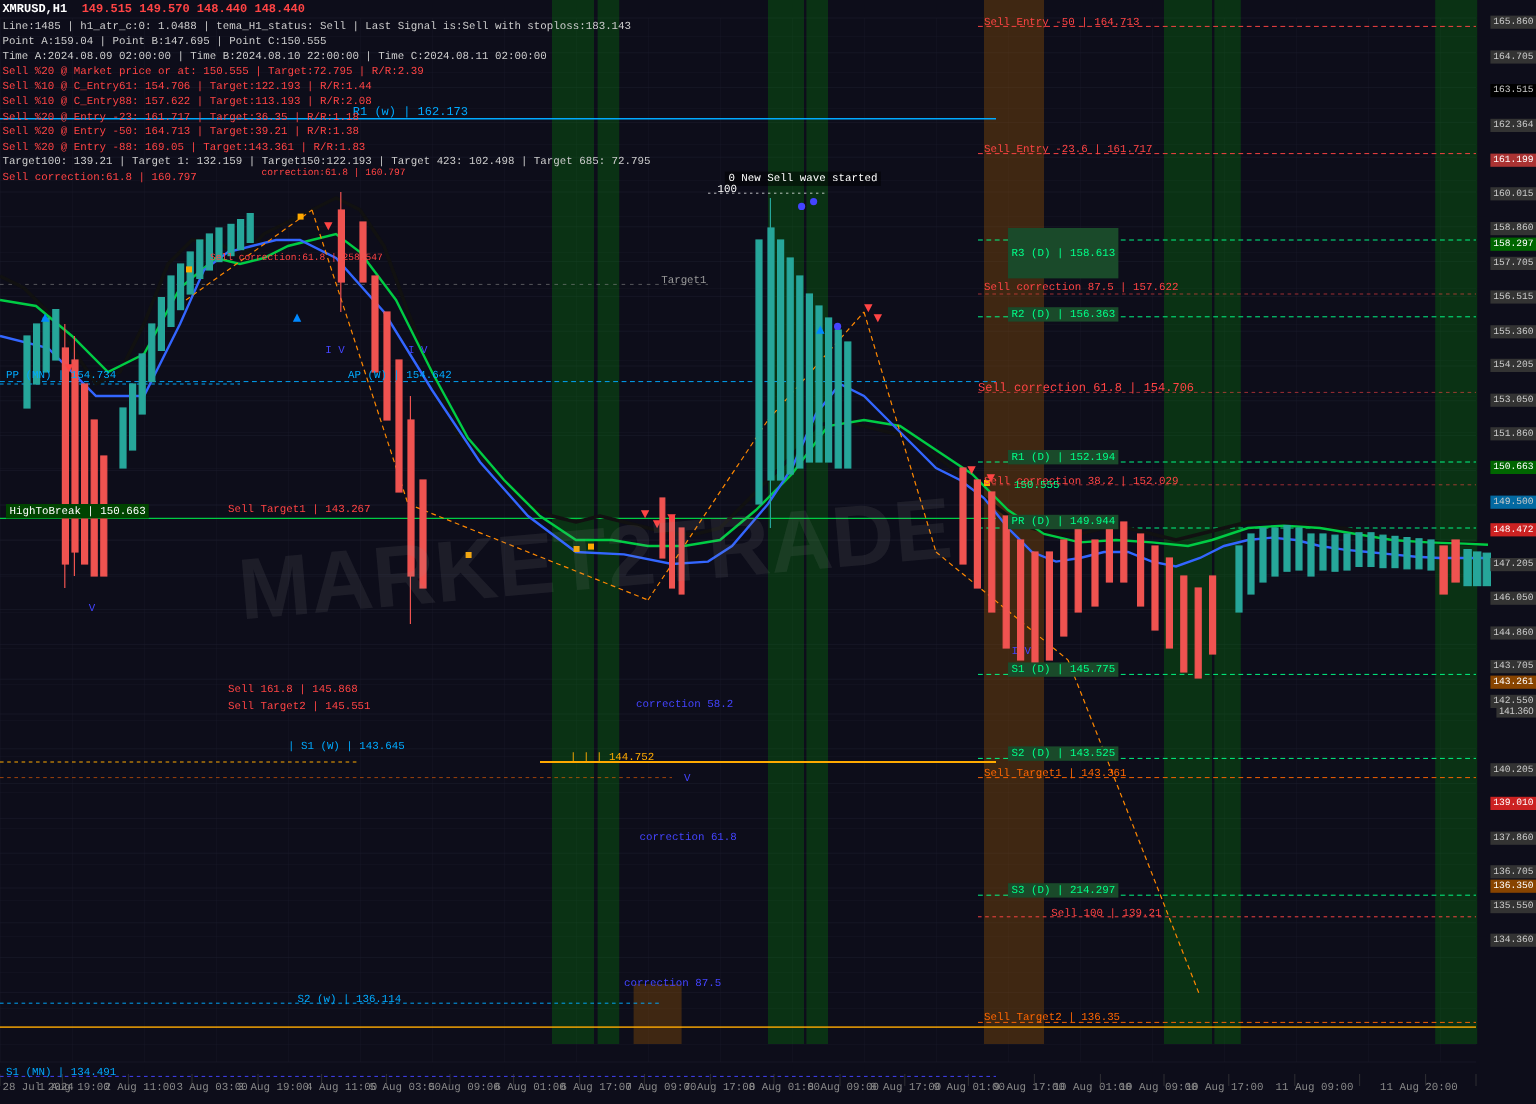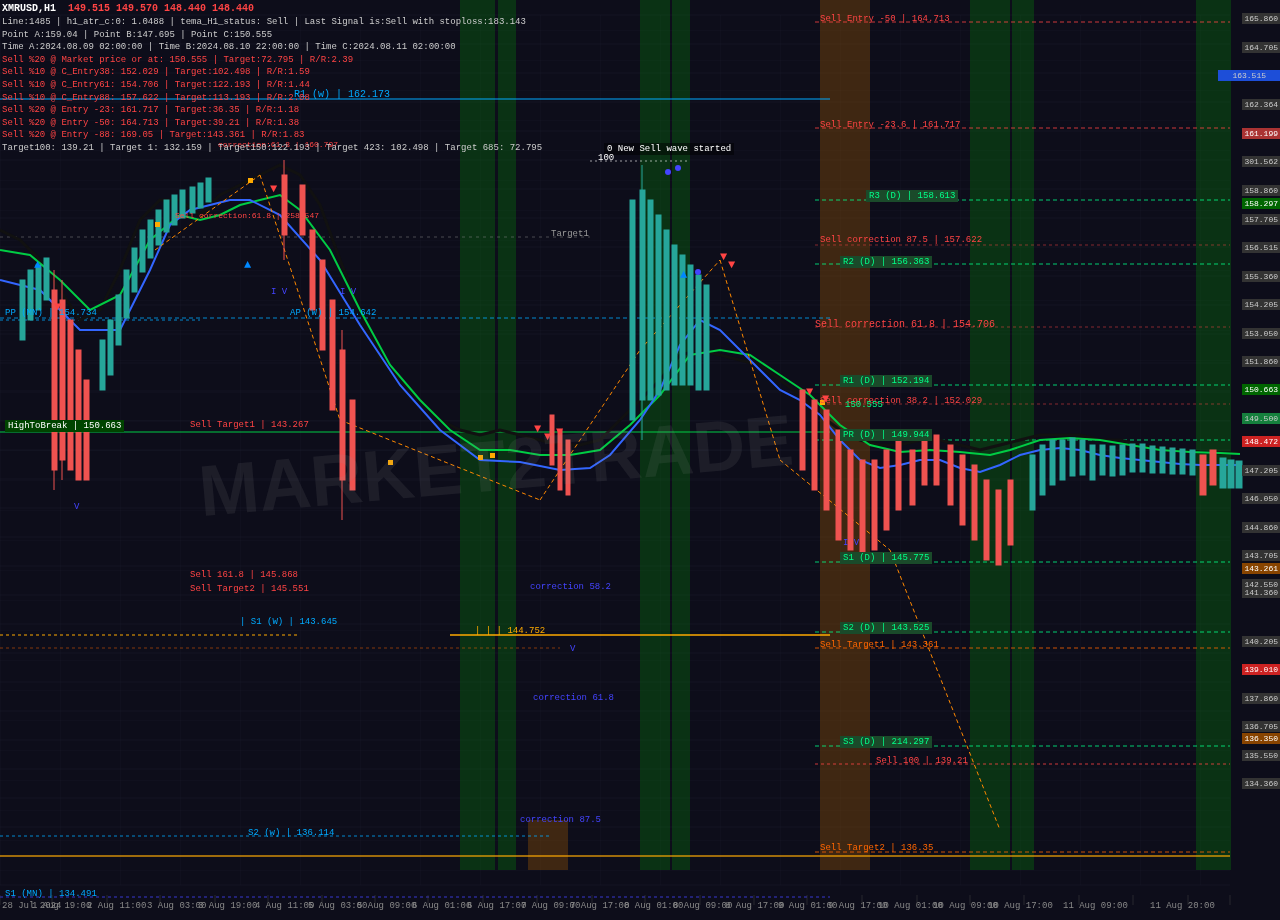--- a/index.html
+++ b/index.html
@@ -58,27 +58,27 @@
 
   <div class="info-panel">
     <div class="title-row">
       <span>XMRUSD,H1</span>&nbsp;
       <span class="red">149.515 149.570 148.440 148.440</span>
     </div>
     <div>Line:1485 | h1_atr_c:0: 1.0488 | tema_H1_status: Sell | Last Signal is:Sell with stoploss:183.143</div>
     <div>Point A:159.04 | Point B:147.695 | Point C:150.555</div>
     <div>Time A:2024.08.09 02:00:00 | Time B:2024.08.10 22:00:00 | Time C:2024.08.11 02:00:00</div>
     <div class="red">Sell %20 @ Market price or at: 150.555 | Target:72.795 | R/R:2.39</div>
-    <div class="red">Sell %10 @ C_Entry38: 152.029 | Target:102.498 | R/R:1.59</div>
     <div class="red">Sell %10 @ C_Entry61: 154.706 | Target:122.193 | R/R:1.44</div>
     <div class="red">Sell %10 @ C_Entry88: 157.622 | Target:113.193 | R/R:2.08</div>
     <div class="red">Sell %20 @ Entry -23: 161.717 | Target:36.35 | R/R:1.18</div>
     <div class="red">Sell %20 @ Entry -50: 164.713 | Target:39.21 | R/R:1.38</div>
     <div class="red">Sell %20 @ Entry -88: 169.05 | Target:143.361 | R/R:1.83</div>
     <div>Target100: 139.21 | Target 1: 132.159 | Target150:122.193 | Target 423: 102.498 | Target 685: 72.795</div>
+    <div class="red">Sell correction:61.8 | 160.797</div>
   </div>
 
   <svg id="chart-svg" xmlns="http://www.w3.org/2000/svg">
     <defs>
       <pattern id="grid" width="60" height="30" patternUnits="userSpaceOnUse">
         <path d="M 60 0 L 0 0 0 30" fill="none" stroke="#1e2030" stroke-width="0.5"></path>
       </pattern>
     </defs>
 
     <rect width="1280" height="920" fill="#0d0d1a"></rect>
@@ -390,21 +390,21 @@
   </svg>
 
   <div style="position:absolute;top:0;left:0;width:1280px;height:920px;pointer-events:none;">
 
     <div class="chart-label" style="left:270px;top:89px;color:#00aaff;font-size:10px;margin-left:24px;">R1 (w) | 162.173</div>
 
     <div class="chart-label" style="left:820px;top:14px;color:#ff4444;font-size:9px;">Sell Entry -50 | 164.713</div>
 
     <div class="chart-label" style="left:820px;top:120px;color:#ff4444;font-size:9px;">Sell Entry -23.6 | 161.717</div>
 
-    <div class="chart-label" style="left:840px;top:190px;color:#00ff88;background:#1a4a2a;padding:1px 3px;font-size:9px;margin-left:26px;">R3 (D) | 158.613</div>
+    <div class="chart-label" style="left:840px;top:190px;color:#00ff88;background:#1a4a2a;padding:16px 3px;font-size:9px;">R3 (D) | 158.613</div>
 
     <div class="chart-label" style="left:820px;top:235px;color:#ff4444;font-size:9px;">Sell correction 87.5 | 157.622</div>
 
     <div class="chart-label" style="left:840px;top:256px;color:#00ff88;background:#1a4a2a;padding:1px 3px;font-size:9px;">R2 (D) | 156.363</div>
 
     <div class="chart-label" style="left:815px;top:319px;color:#ff4444;font-size:10px;">Sell correction 61.8 | 154.706</div>
 
     <div class="chart-label" style="left:290px;top:308px;color:#00aaff;font-size:9px;">AP (W) | 154.642</div>
 
     <div class="chart-label" style="left:5px;top:308px;color:#00aaff;font-size:9px;">PP (MN) | 154.734</div>
@@ -465,42 +465,42 @@
     <div class="chart-label" style="left:74px;top:502px;color:#4444ff;font-size:9px;">V</div>
     <div class="chart-label" style="left:570px;top:644px;color:#4444ff;font-size:9px;">V</div>
 
     <div class="chart-label" style="left:218px;top:140px;color:#ff4444;font-size:8px;">correction:61.8 | 160.797</div>
     <div class="chart-label" style="left:175px;top:211px;color:#ff4444;font-size:8px;">Sell correction:61.8 | 258.547</div>
   </div>
 
   <div style="position:absolute;top:0;right:0;width:50px;height:920px;">
     <div style="position:absolute;top:13px;right:0;background:#333;color:#ccc;font-size:8px;padding:1px 2px;font-family:Courier New;">165.860</div>
     <div style="position:absolute;top:42px;right:0;background:#333;color:#ccc;font-size:8px;padding:1px 2px;font-family:Courier New;">164.705</div>
-    <div style="position:absolute;top:70px;right:0;background:#1d4ed8;color:#ccc;font-size:8px;padding:1px 14px;font-family:Courier New;">163.515</div>
+    <div style="position:absolute;top:70px;right:0;background:#000000;color:#ccc;font-size:8px;padding:1px 2px;font-family:Courier New;">163.515</div>
     <div style="position:absolute;top:99px;right:0;background:#333;color:#ccc;font-size:8px;padding:1px 2px;font-family:Courier New;">162.364</div>
     <div style="position:absolute;top:128px;right:0;background:#aa3333;color:#fff;font-size:8px;padding:1px 2px;font-family:Courier New;">161.199</div>
-    <div style="position:absolute;top:156px;right:0;background:#333;color:#ccc;font-size:8px;padding:1px 2px;font-family:Courier New;">301.562</div>
+    <div style="position:absolute;top:156px;right:0;background:#333;color:#ccc;font-size:8px;padding:1px 2px;font-family:Courier New;">160.015</div>
     <div style="position:absolute;top:185px;right:0;background:#333;color:#ccc;font-size:8px;padding:1px 2px;font-family:Courier New;">158.860</div>
     <div style="position:absolute;top:198px;right:0;background:#006600;color:#fff;font-size:8px;padding:1px 2px;font-family:Courier New;">158.297</div>
     <div style="position:absolute;top:214px;right:0;background:#333;color:#ccc;font-size:8px;padding:1px 2px;font-family:Courier New;">157.705</div>
     <div style="position:absolute;top:242px;right:0;background:#333;color:#ccc;font-size:8px;padding:1px 2px;font-family:Courier New;">156.515</div>
     <div style="position:absolute;top:271px;right:0;background:#333;color:#ccc;font-size:8px;padding:1px 2px;font-family:Courier New;">155.360</div>
     <div style="position:absolute;top:299px;right:0;background:#333;color:#ccc;font-size:8px;padding:1px 2px;font-family:Courier New;">154.205</div>
     <div style="position:absolute;top:328px;right:0;background:#333;color:#ccc;font-size:8px;padding:1px 2px;font-family:Courier New;">153.050</div>
     <div style="position:absolute;top:356px;right:0;background:#333;color:#ccc;font-size:8px;padding:1px 2px;font-family:Courier New;">151.860</div>
     <div style="position:absolute;top:384px;right:0;background:#006600;color:#fff;font-size:8px;padding:1px 2px;font-family:Courier New;">150.663</div>
-    <div style="position:absolute;top:413px;right:0;background:#15803d;color:#ccc;font-size:8px;padding:1px 2px;font-family:Courier New;">149.500</div>
+    <div style="position:absolute;top:413px;right:0;background:#0369a1;color:#ccc;font-size:8px;padding:1px 2px;font-family:Courier New;">149.500</div>
     <div style="position:absolute;top:436px;right:0;background:#cc2222;color:#fff;font-size:8px;padding:1px 2px;font-family:Courier New;">148.472</div>
     <div style="position:absolute;top:465px;right:0;background:#333;color:#ccc;font-size:8px;padding:1px 2px;font-family:Courier New;">147.205</div>
     <div style="position:absolute;top:493px;right:0;background:#333;color:#ccc;font-size:8px;padding:1px 2px;font-family:Courier New;">146.050</div>
     <div style="position:absolute;top:522px;right:0;background:#333;color:#ccc;font-size:8px;padding:1px 2px;font-family:Courier New;">144.860</div>
     <div style="position:absolute;top:550px;right:0;background:#333;color:#ccc;font-size:8px;padding:1px 2px;font-family:Courier New;">143.705</div>
     <div style="position:absolute;top:563px;right:0;background:#884400;color:#fff;font-size:8px;padding:1px 2px;font-family:Courier New;">143.261</div>
     <div style="position:absolute;top:579px;right:0;background:#333;color:#ccc;font-size:8px;padding:1px 2px;font-family:Courier New;">142.550</div>
-    <div style="position:absolute;top:587px;right:0;background:#333;color:#ccc;font-size:8px;padding:1px 2px;font-family:Liberation Mono, monospace;">141.360</div>
+    <div style="position:absolute;top:587px;right:0;background:#333;color:#ccc;font-size:8px;padding:1px 2px;font-family:Liberation Sans, sans-serif;">141.360</div>
     <div style="position:absolute;top:636px;right:0;background:#333;color:#ccc;font-size:8px;padding:1px 2px;font-family:Courier New;">140.205</div>
     <div style="position:absolute;top:664px;right:0;background:#cc2222;color:#fff;font-size:8px;padding:1px 2px;font-family:Courier New;">139.010</div>
     <div style="position:absolute;top:693px;right:0;background:#333;color:#ccc;font-size:8px;padding:1px 2px;font-family:Courier New;">137.860</div>
     <div style="position:absolute;top:721px;right:0;background:#333;color:#ccc;font-size:8px;padding:1px 2px;font-family:Courier New;">136.705</div>
     <div style="position:absolute;top:733px;right:0;background:#884400;color:#fff;font-size:8px;padding:1px 2px;font-family:Courier New;">136.350</div>
     <div style="position:absolute;top:750px;right:0;background:#333;color:#ccc;font-size:8px;padding:1px 2px;font-family:Courier New;">135.550</div>
     <div style="position:absolute;top:778px;right:0;background:#333;color:#ccc;font-size:8px;padding:1px 2px;font-family:Courier New;">134.360</div>
   </div>
 
 </div>

